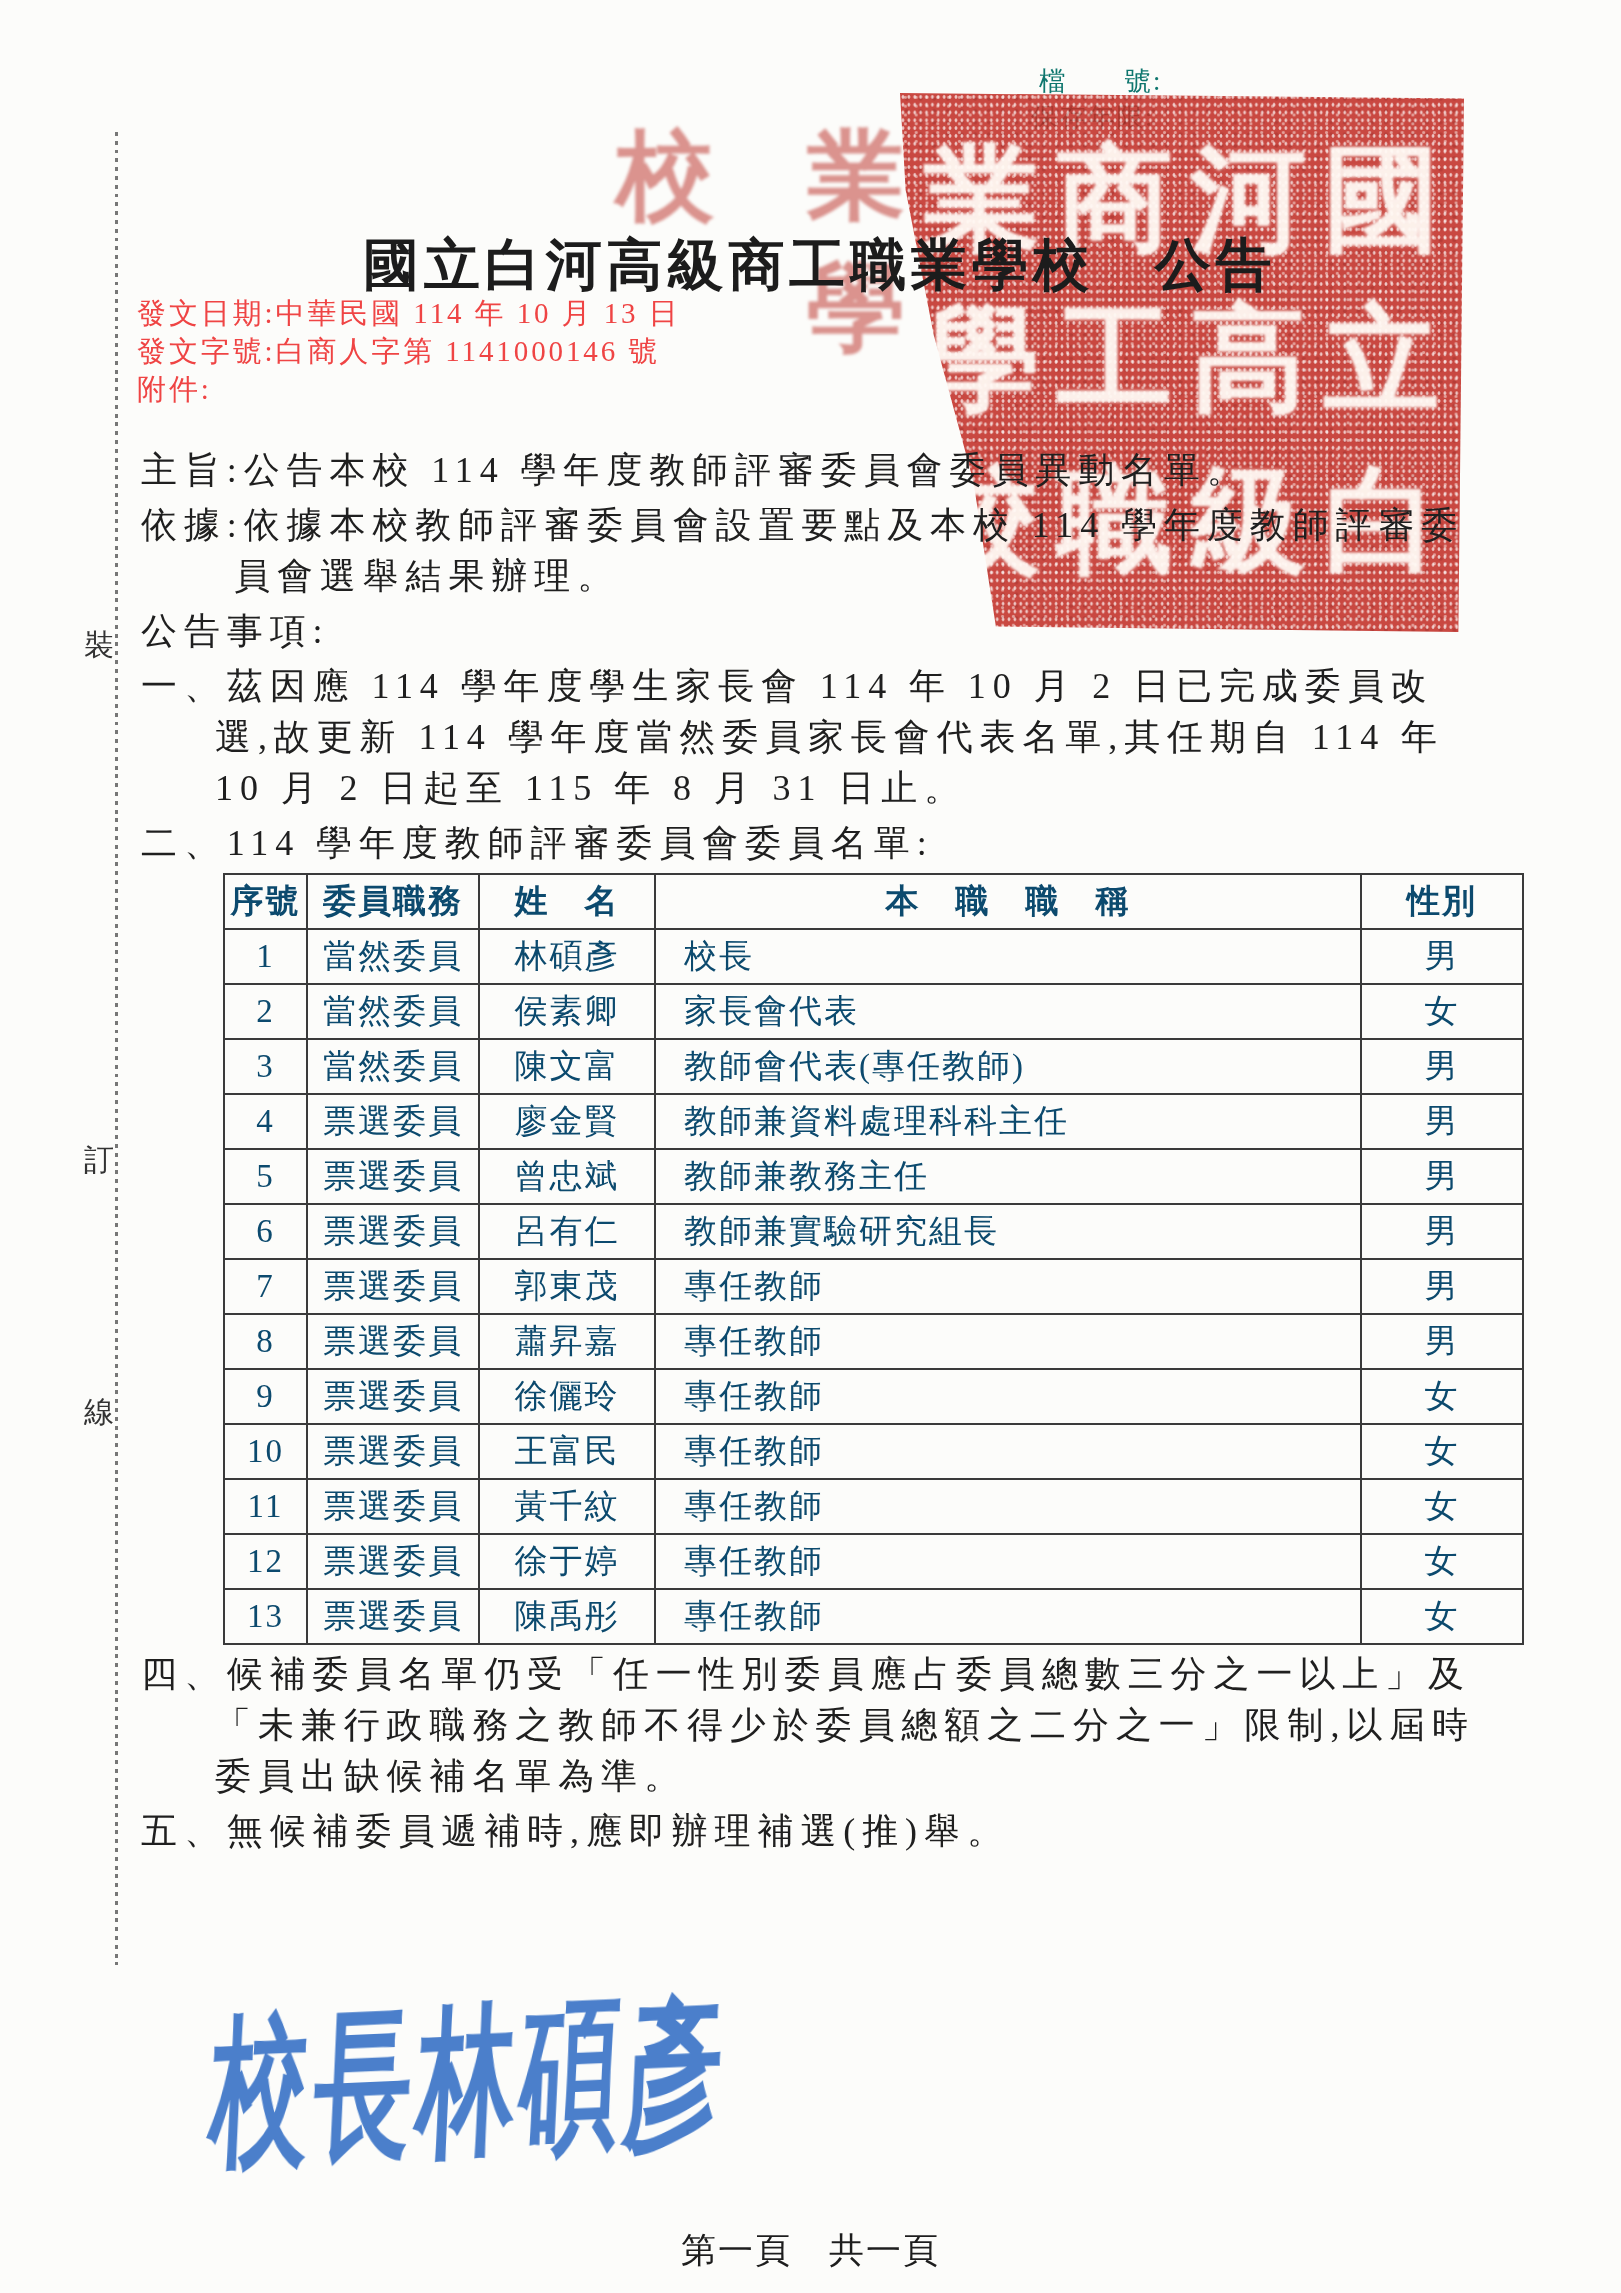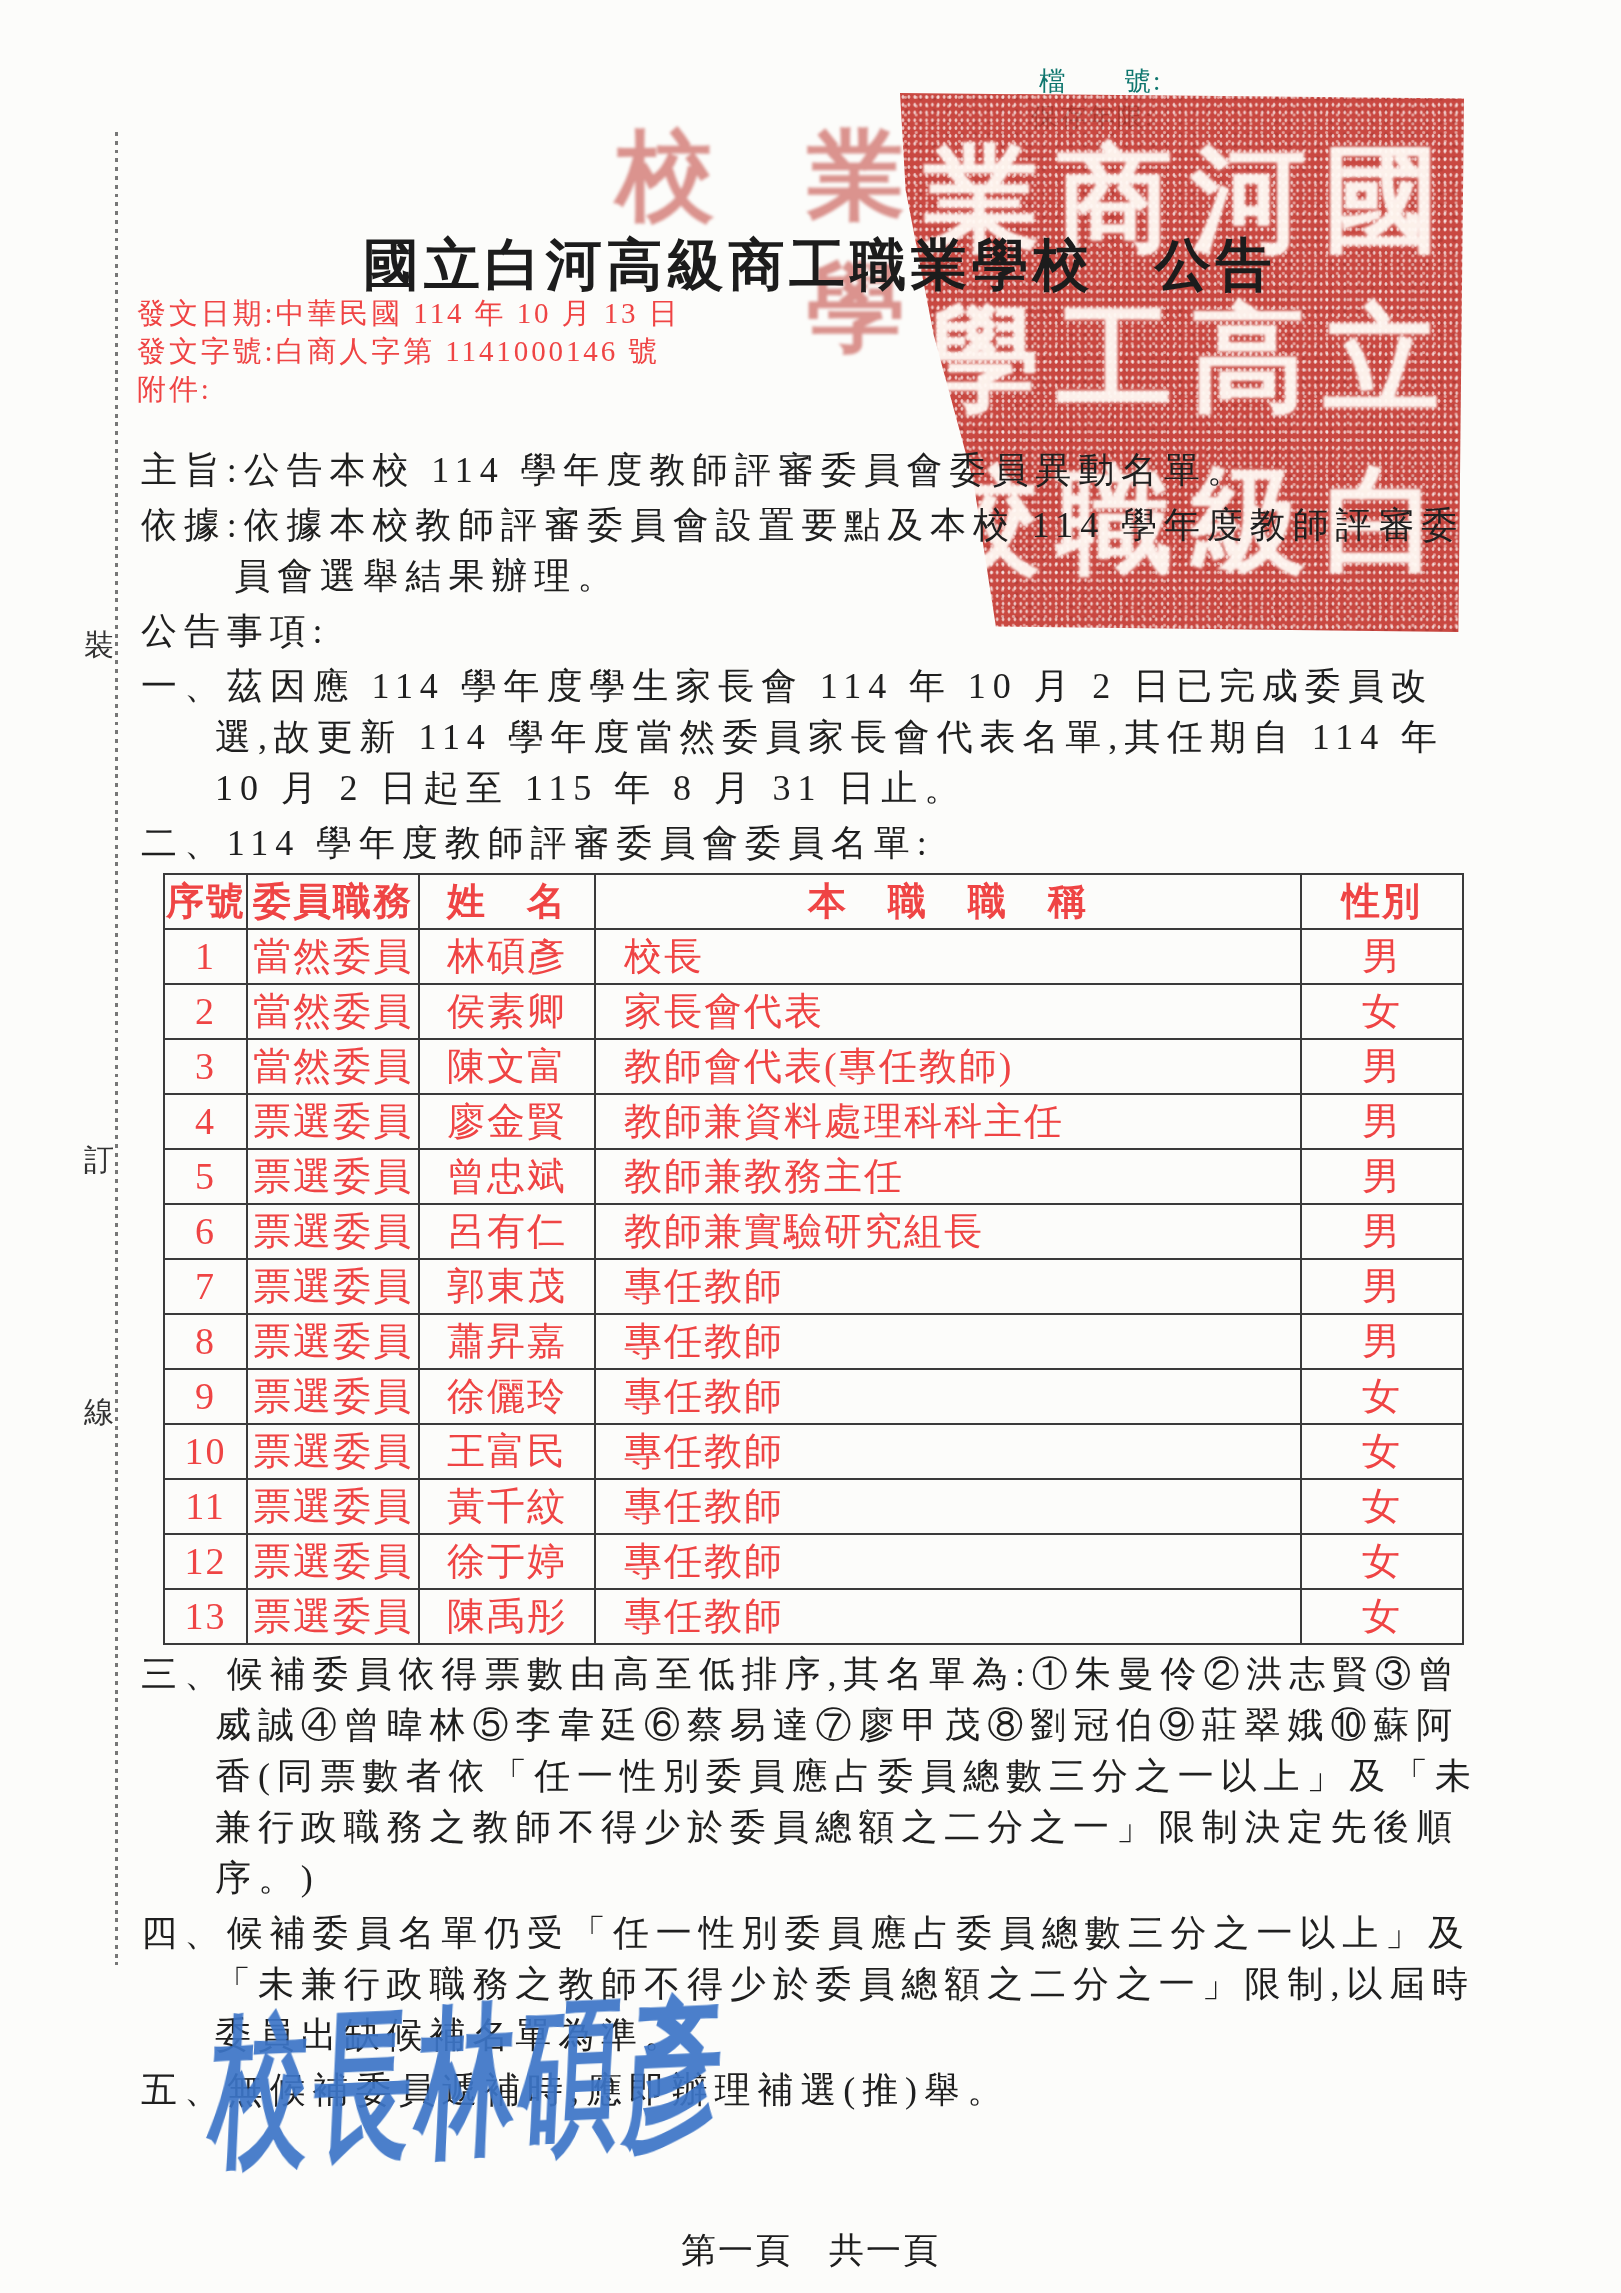--- a/index.html
+++ b/index.html
@@ -63,22 +63,22 @@
   .doc-body{
     position:absolute; left:137px; top:441px; width:1358px; z-index:4;
     font-size:36px; line-height:51px; letter-spacing:6.9px; color:#1f1f1f;
   }
   .doc-body p{margin:4px;}
   .hang-a{padding-left:93px; text-indent:-93px;}
   .hang-b{padding-left:74px; text-indent:-74px;}
   
   table.committee{
     border-collapse:collapse; table-layout:fixed;
-    margin:2px 0 0 26px; width:1299px;
-    font-size:38px; letter-spacing:2px; color:#ef4444;
+    margin:2px 0 0 86px; width:1299px;
+    font-size:33px; letter-spacing:2px; color:#0c4a6e;
   }
   table.committee th, table.committee td{
     border:2px solid #3a3a3a; text-align:center; overflow:hidden; white-space:nowrap;
   }
   table.committee th{height:41px; font-weight:600;}
   table.committee td{height:47px;}
   table.committee td:nth-child(4){text-align:left; padding-left:28px;}
   
   .signature{
     position:absolute; left:211px; top:1985px; z-index:4;
@@ -244,21 +244,20 @@
           <tr>
           <td>13</td>
           <td>票選委員</td>
           <td>陳禹彤</td>
           <td>專任教師</td>
           <td>女</td>
         </tr>
         </tbody>
     </table>
 
-    <p class="hang-b">三、候補委員依得票數由高至低排序,其名單為:①朱曼伶②洪志賢③曾威誠④曾暐林⑤李韋廷⑥蔡易達⑦廖甲茂⑧劉冠伯⑨莊翠娥⑩蘇阿香(同票數者依「任一性別委員應占委員總數三分之一以上」及「未兼行政職務之教師不得少於委員總額之二分之一」限制決定先後順序。)</p>
     <p class="hang-b">四、候補委員名單仍受「任一性別委員應占委員總數三分之一以上」及「未兼行政職務之教師不得少於委員總額之二分之一」限制,以屆時委員出缺候補名單為準。</p>
     <p class="hang-b">五、無候補委員遞補時,應即辦理補選(推)舉。</p>
   </div>
 
   <div class="signature">校長林碩彥</div>
 
   <div class="footer">第一頁　共一頁</div>
 
 </div>
 

